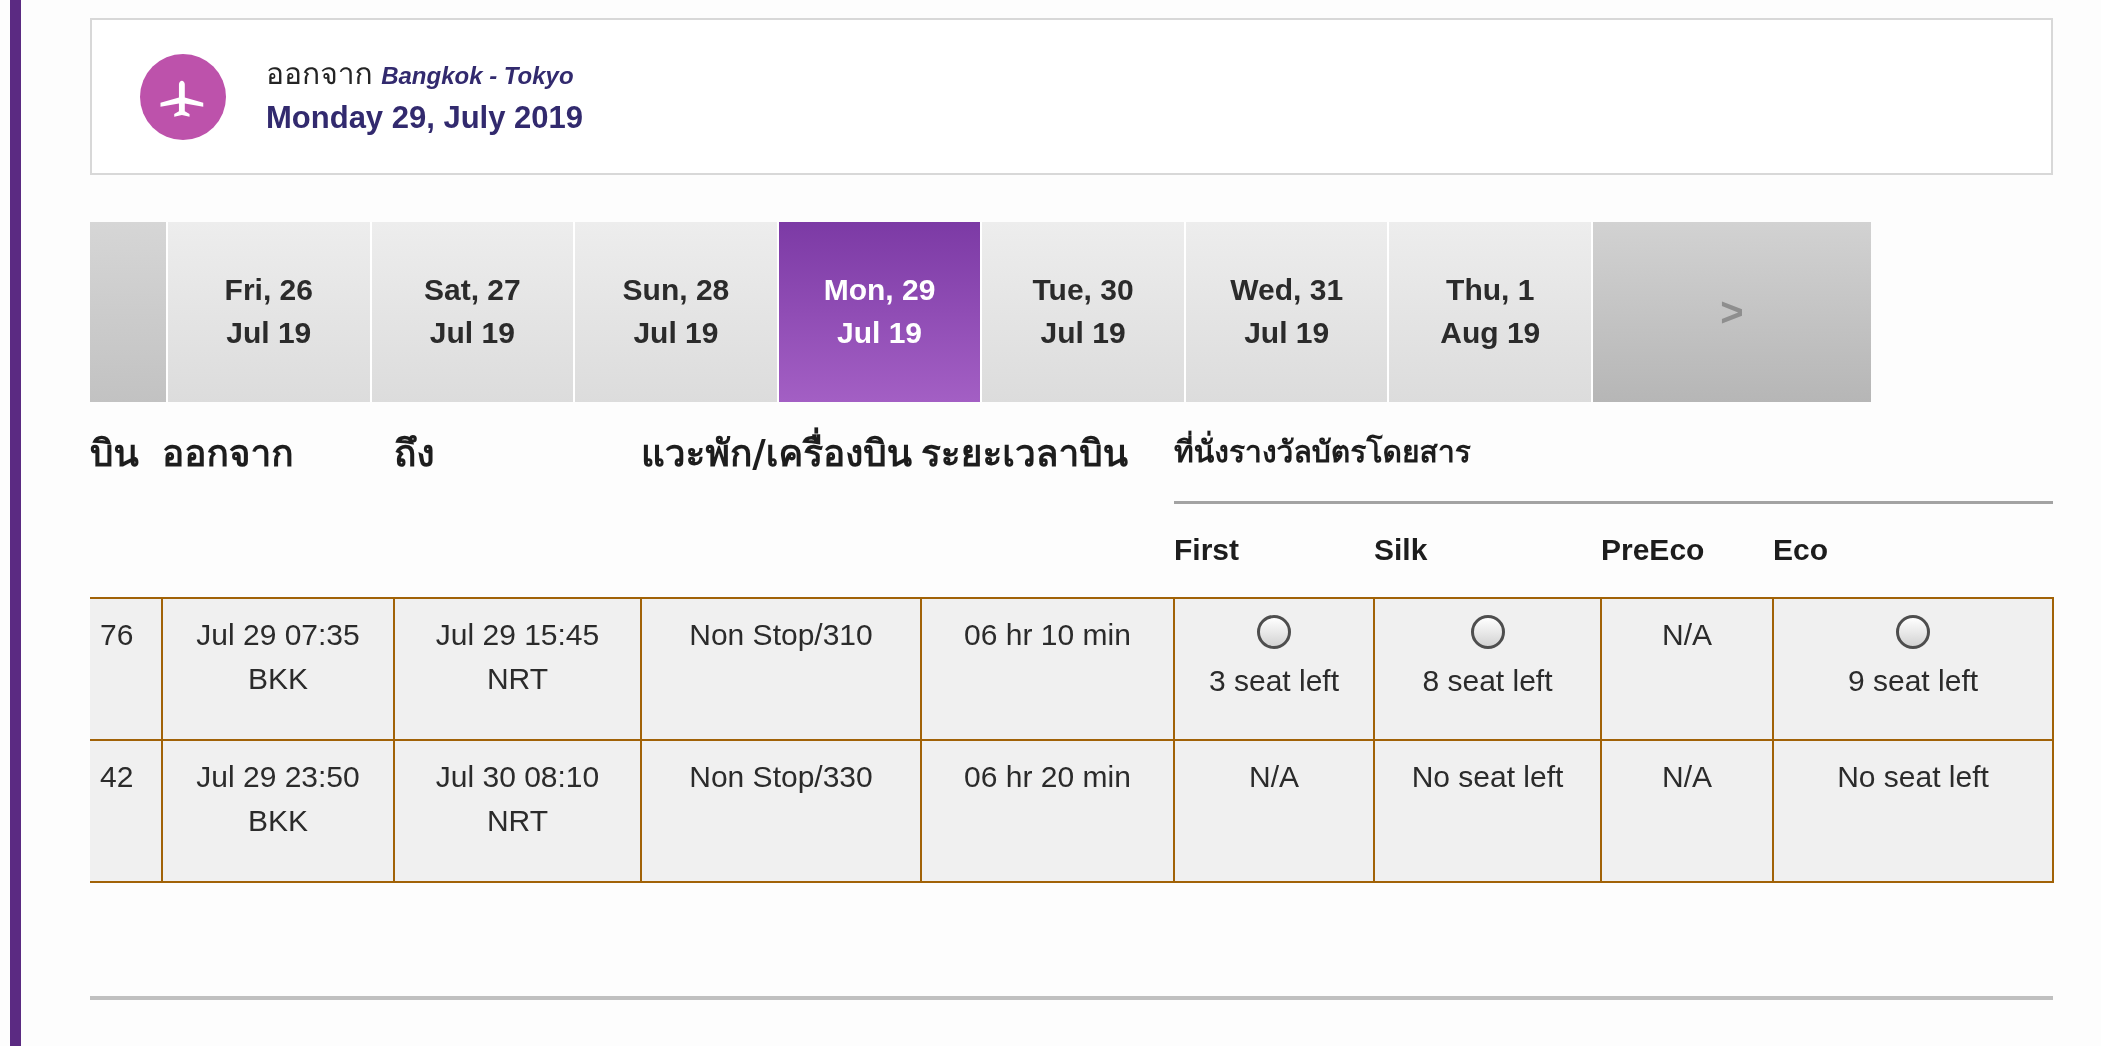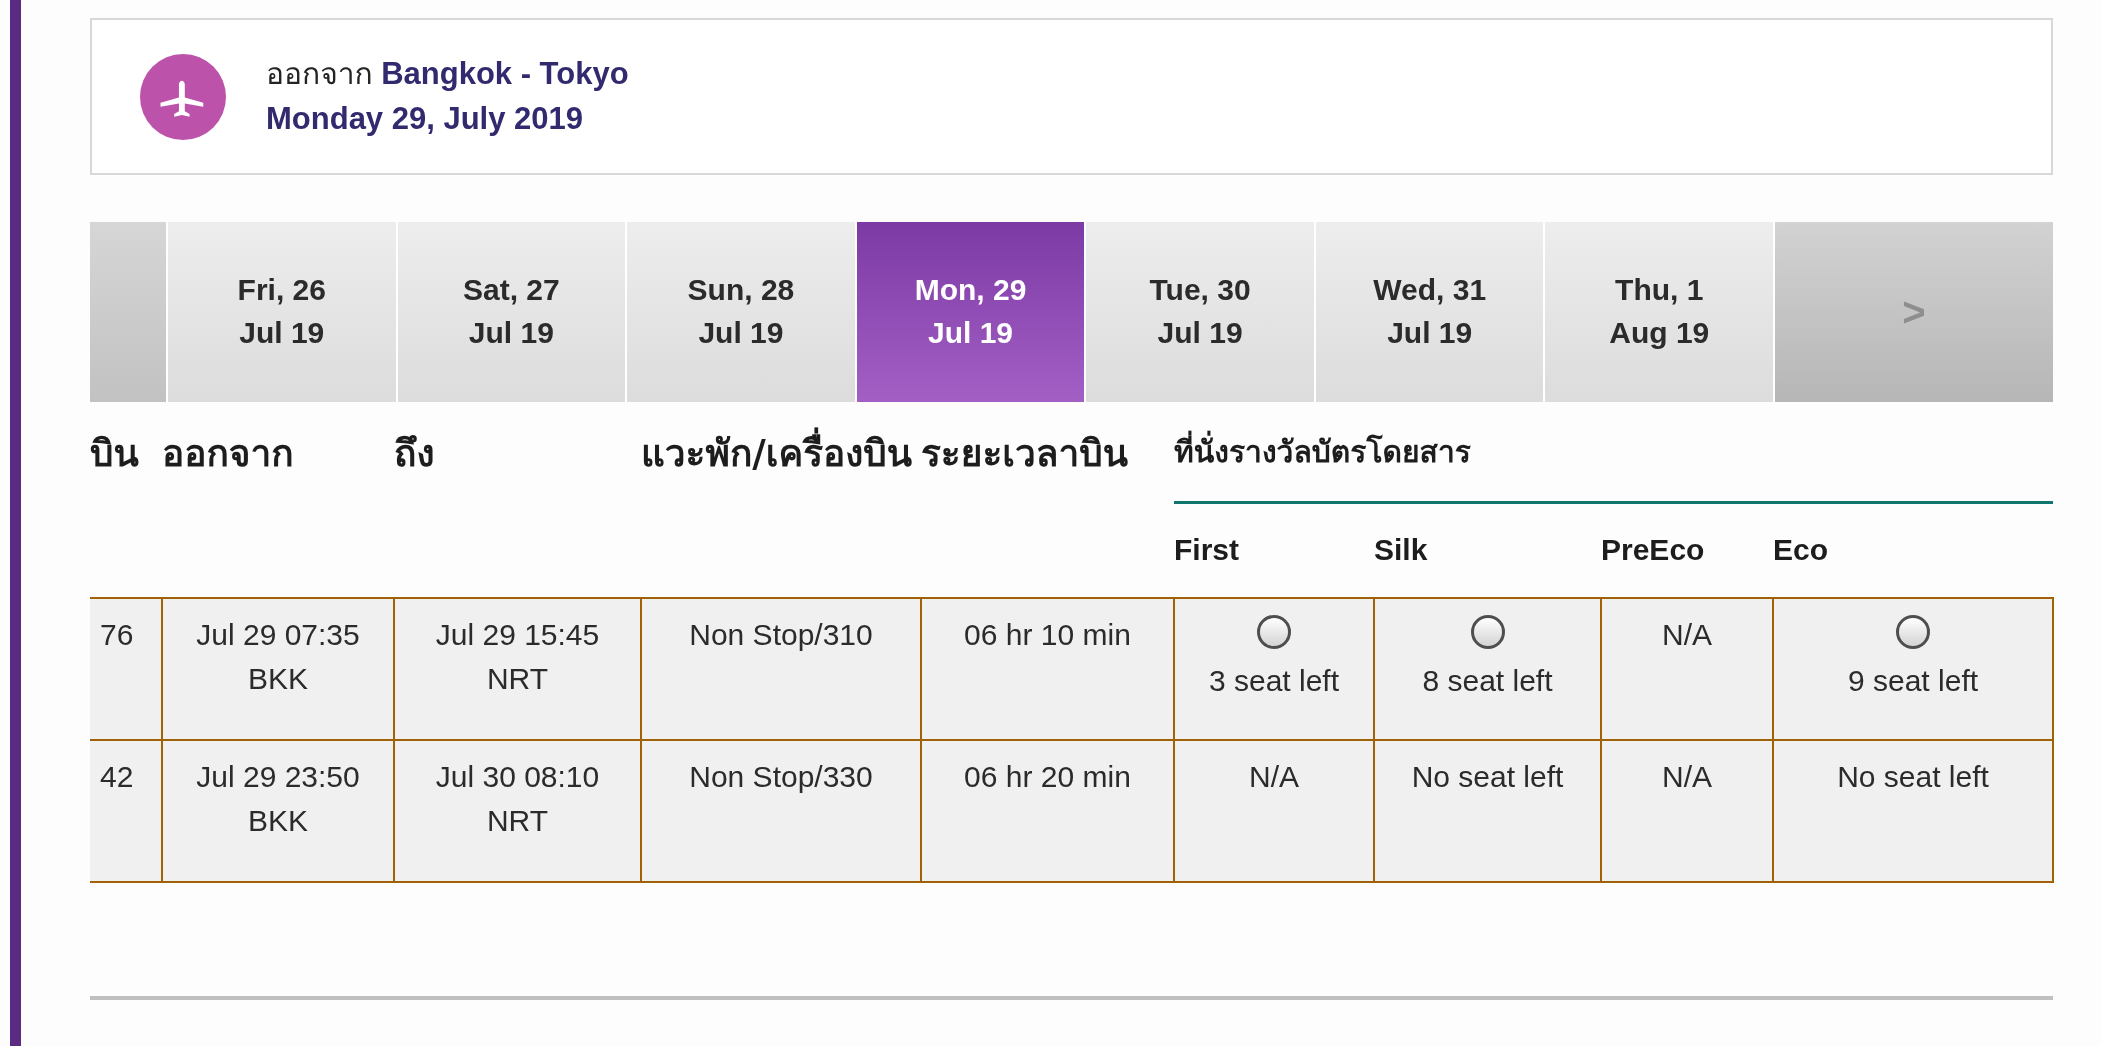--- a/index.html
+++ b/index.html
@@ -35,26 +35,26 @@
     width: 86px; height: 86px; margin-left: 48px; margin-right: 40px;
     border-radius: 50%;
     background: #bd52ab;
     display: flex; align-items: center; justify-content: center;
     flex: none;
   }
   .plane-badge svg { display:block; }
   .route-text { line-height: 1.42; }
   .route-line1 { font-size: 30px; color: #2b2b2b; }
   .route-line1 .thai { font-weight: 400; color: #242424; }
-  .route-line1 .cities { font-weight: bold; color: #322a6e; font-size: 31px; }
+  .route-line1 .cities { font-weight: bold; color: #322a6e; font-size: 24px; font-style: italic; }
   .route-line2 { font-size: 31px; font-weight: bold; color: #322a6e; }
 
   
   .date-strip {
-    position: absolute; left: 62px; top: 222px; width: 1963px; height: 180px;
+    position: absolute; left: 62px; top: 222px; width: 1781px; height: 180px;
     display: flex;
   }
   .tab-spacer {
     width: 78px;
     background: linear-gradient(to bottom, #d6d6d6 0%, #c2c2c2 100%);
     border-right: 2px solid #ffffff;
     flex: none;
   }
   .date-tab {
     flex: 1 1 0;
@@ -97,21 +97,21 @@
   }
   .hdr-cell.thai-hdr { font-family: "DejaVu Sans", "Liberation Sans", sans-serif; }
   .group-hdr {
     font-size: 30px; font-weight: bold; color: #1d1d1d;
     text-align: left; padding-left: 24px;
     height: 100px; vertical-align: middle;
     font-family: Liberation Sans, sans-serif;
   }
   .sub-hdr-row td {
     height: 96px;
-    border-top: 3px solid #0f766e;
+    border-top: 3px solid #a3a3a3;
   }
   .sub-hdr-row td.nb { border-top: none; }
   .sub-hdr {
     font-size: 30px; font-weight: bold; color: #1d1d1d;
     text-align: left; padding-left: 24px;
   }
   .data-row td {
     height: 142px;
     background: #f0f0f0;
     border: 2px solid #a16207;

